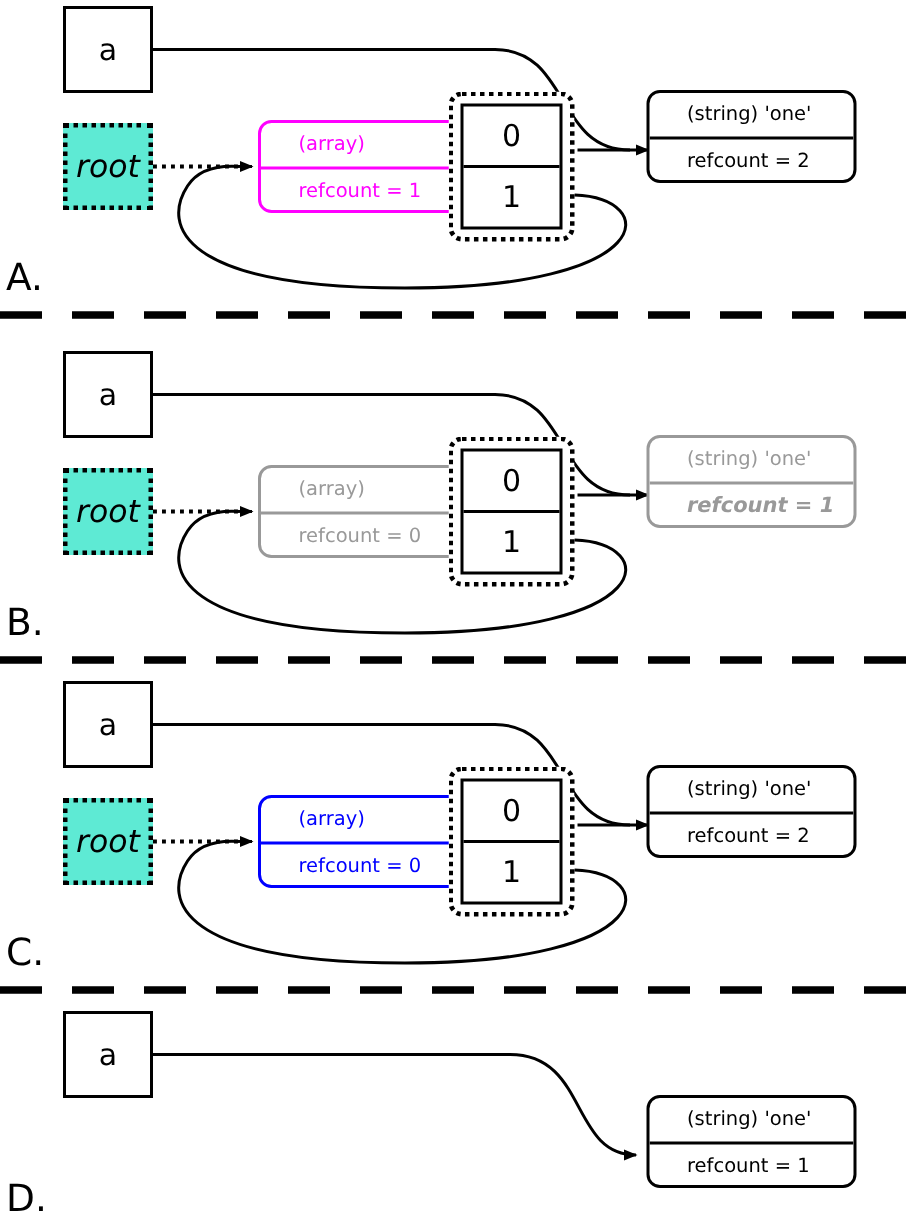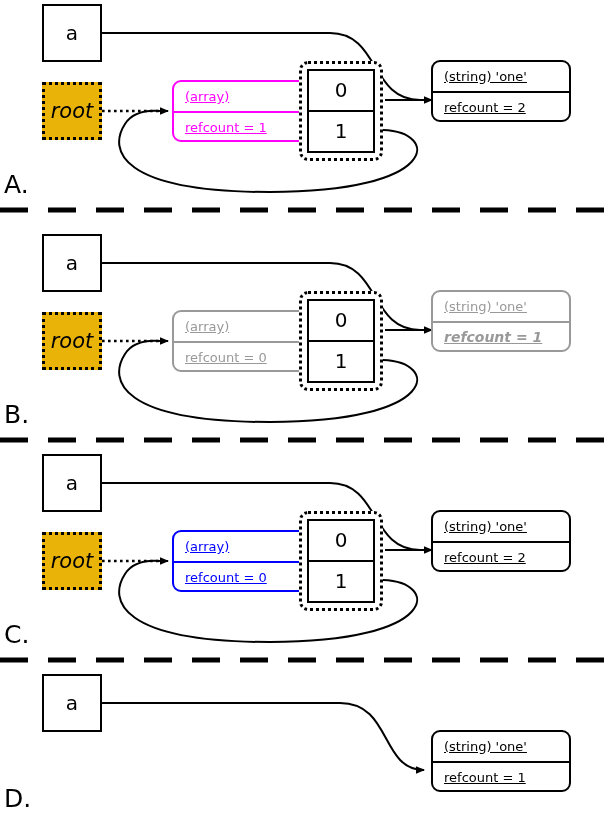--- a/index.html
+++ b/index.html
@@ -13,33 +13,33 @@
   
   .varbox{
     position:absolute;box-sizing:border-box;
     width:60px;height:58px;border:2px solid #000;background:#fff;
     display:flex;align-items:center;justify-content:center;
     font-size:20px;color:#000;
   }
   
   .rootbox{
     position:absolute;box-sizing:border-box;
-    width:60px;height:58px;border:3px dotted #000;background:#eab308;
+    width:60px;height:58px;border:3px dotted #000;background:#5eead4;
     display:flex;align-items:center;justify-content:center;
     font-size:21px;font-style:italic;color:#000;
   }
   
   .zval{
     position:absolute;box-sizing:border-box;
     width:140px;height:62px;border:2px solid #000;border-radius:9px;
     background:#fff;overflow:hidden;
   }
   .zval .r1,.zval .r2{
     box-sizing:border-box;height:31px;line-height:29px;
-    padding-left:11px;font-size:13px;white-space:nowrap;text-decoration:underline;
+    padding-left:25px;font-size:13px;white-space:nowrap;
   }
   .zval .r1{border-bottom:2px solid #000;}
   .zval.magenta{border-color:#ff00ff;}
   .zval.magenta .r1{border-bottom-color:#ff00ff;}
   .zval.magenta .r1,.zval.magenta .r2{color:#ff00ff;}
   .zval.blue{border-color:#0000ff;}
   .zval.blue .r1{border-bottom-color:#0000ff;}
   .zval.blue .r1,.zval.blue .r2{color:#0000ff;}
   .zval.gray{border-color:#999;}
   .zval.gray .r1{border-bottom-color:#999;}

